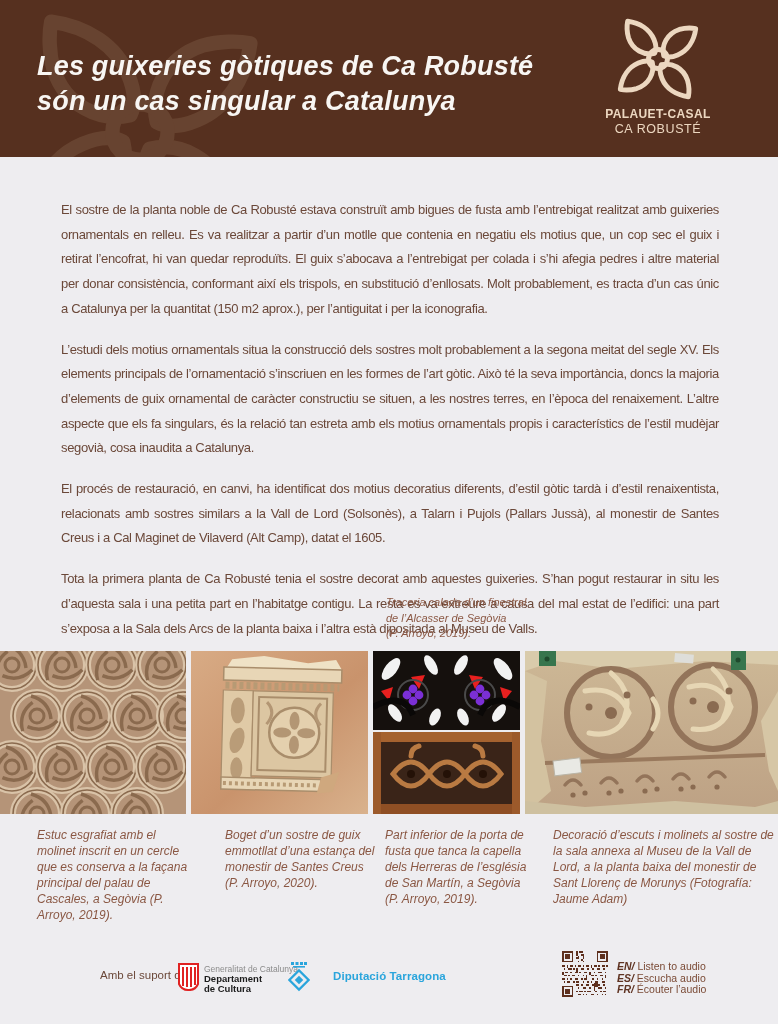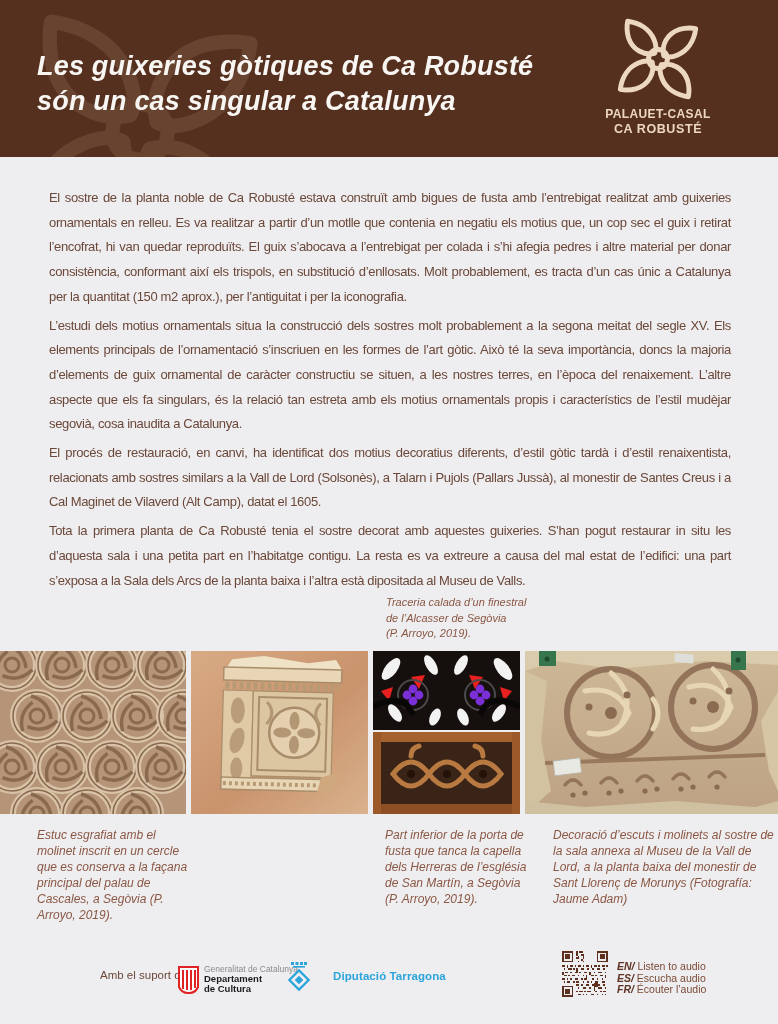--- a/index.html
+++ b/index.html
@@ -8,46 +8,46 @@
 
   
   .hdr{position:absolute;left:0;top:0;width:778px;height:157px;background:#56301f;overflow:hidden;}
   .watermark{position:absolute;left:20px;top:12px;width:240px;height:240px;color:#6b4733;opacity:.85;}
   .title{position:absolute;left:37px;top:49px;margin:0;font-size:27px;font-weight:bold;
          color:#f8f6f3;line-height:35px;letter-spacing:.2px;}
   .title span{display:block;white-space:nowrap;font-style:italic;}
   .logo{position:absolute;left:596px;top:15px;width:124px;text-align:center;color:#ecd7c0;}
   .logo-flower{width:82px;height:88px;color:#ecd7c0;display:block;margin:0 auto;}
   .logo-l1{font-size:12px;font-weight:bold;letter-spacing:.4px;margin-top:4px;}
-  .logo-l2{font-size:12.5px;font-weight:bold;letter-spacing:.6px;margin-top:1px;}
+  .logo-l2{font-size:12.5px;font-weight:normal;letter-spacing:.6px;margin-top:1px;}
 
   
   .bodytext{position:absolute;left:45px;top:182px;width:690px;color:#6b4839;
             font-size:13px;line-height:24.7px;letter-spacing:-.35px;text-align:justify;}
-  .bodytext p{margin:4px;}
+  .bodytext p{margin:16px;}
 
   
   .figcap{position:absolute;left:386px;top:595px;width:180px;font-size:11px;font-style:italic;
           color:#8a5743;line-height:15.5px;}
 
   
   .photos{position:absolute;left:0;top:651px;width:778px;height:163px;display:flex;gap:5px;}
   .ph{height:163px;display:block;flex:0 0 auto;}
   .ph-split{display:flex;flex-direction:column;gap:2px;width:147px;}
 
   
   .pcap{position:absolute;top:827px;font-size:12px;font-style:italic;color:#8a5743;line-height:16px;}
   .pcap1{left:37px;width:158px;}
   .pcap2{left:225px;width:152px;}
   .pcap3{left:385px;width:150px;}
   .pcap4{left:553px;width:222px;}
 
   
   .support{position:absolute;left:100px;top:969px;font-size:11.5px;color:#6b4839;}
-  .gen{position:absolute;left:177px;top:963px;display:flex;align-items:flex-end;}
+  .gen{position:absolute;left:177px;top:963px;display:flex;align-items:flex-start;}
   .gen-shield{width:22px;height:28px;margin-right:5px;}
   .gen-txt{padding-top:2px;}
   .gen-l1{font-size:8.5px;color:#8b8b8b;line-height:9px;}
   .gen-l2,.gen-l3{font-size:9.5px;font-weight:bold;color:#1b1b1b;line-height:10px;}
   .dip{position:absolute;left:288px;top:962px;display:flex;align-items:flex-start;gap:17px;}
   .dip-logo{width:22px;height:30px;margin-right:6px;}
   .dip-txt{font-size:11.5px;font-weight:bold;color:#2aa5dc;letter-spacing:.1px;padding-top:8px;}
   .qr{position:absolute;left:562px;top:951px;width:46px;height:46px;}
   .audio{position:absolute;left:617px;top:961px;font-size:10.5px;color:#7a4a35;line-height:11.5px;}
   .audio .lang{font-weight:bold;color:#5f3322;font-style:italic;}
@@ -275,20 +275,21 @@
       <rect x="14" y="0" width="17" height="15" fill="#37754d"></rect>
       <circle cx="22" cy="8" r="2.5" fill="#1f4a2d"></circle>
       <rect x="206" y="0" width="15" height="19" fill="#37754d"></rect>
       <circle cx="213" cy="9" r="2.5" fill="#1f4a2d"></circle>
       <rect x="28" y="110" width="27" height="15" fill="#e9e9e4" transform="rotate(-7 28 110)" stroke="#b9b4a6" stroke-width="1"></rect>
       <rect x="150" y="2" width="19" height="9" fill="#dededa" transform="rotate(5 150 2)"></rect>
     </svg>
   </div>
 
   <div class="pcap pcap1">Estuc esgrafiat amb el molinet inscrit en un cercle que es conserva a la façana principal del palau de Cascales, a Segòvia (P. Arroyo, 2019).</div>
+  <div class="pcap pcap2">Boget d’un sostre de guix emmotllat d’una estança del monestir de Santes Creus (P. Arroyo, 2020).</div>
   <div class="pcap pcap3">Part inferior de la porta de fusta que tanca la capella dels Herreras de l’església de San Martín, a Segòvia (P. Arroyo, 2019).</div>
   <div class="pcap pcap4">Decoració d’escuts i molinets al sostre de la sala annexa al Museu de la Vall de Lord, a la planta baixa del monestir de Sant Llorenç de Morunys (Fotografía: Jaume Adam)</div>
 
   <div class="support">Amb el suport de:</div>
 
   <div class="gen">
     <svg class="gen-shield" viewBox="0 0 22 28">
       <path d="M2 1 h19 v20 a10 10 0 0 1 -10 6 a10 10 0 0 1 -9 -6 Z" fill="#fff" stroke="#e02222" stroke-width="2"></path>
       <g stroke="#e02222" stroke-width="2">
         <line x1="6" y1="4" x2="6" y2="23"></line>

